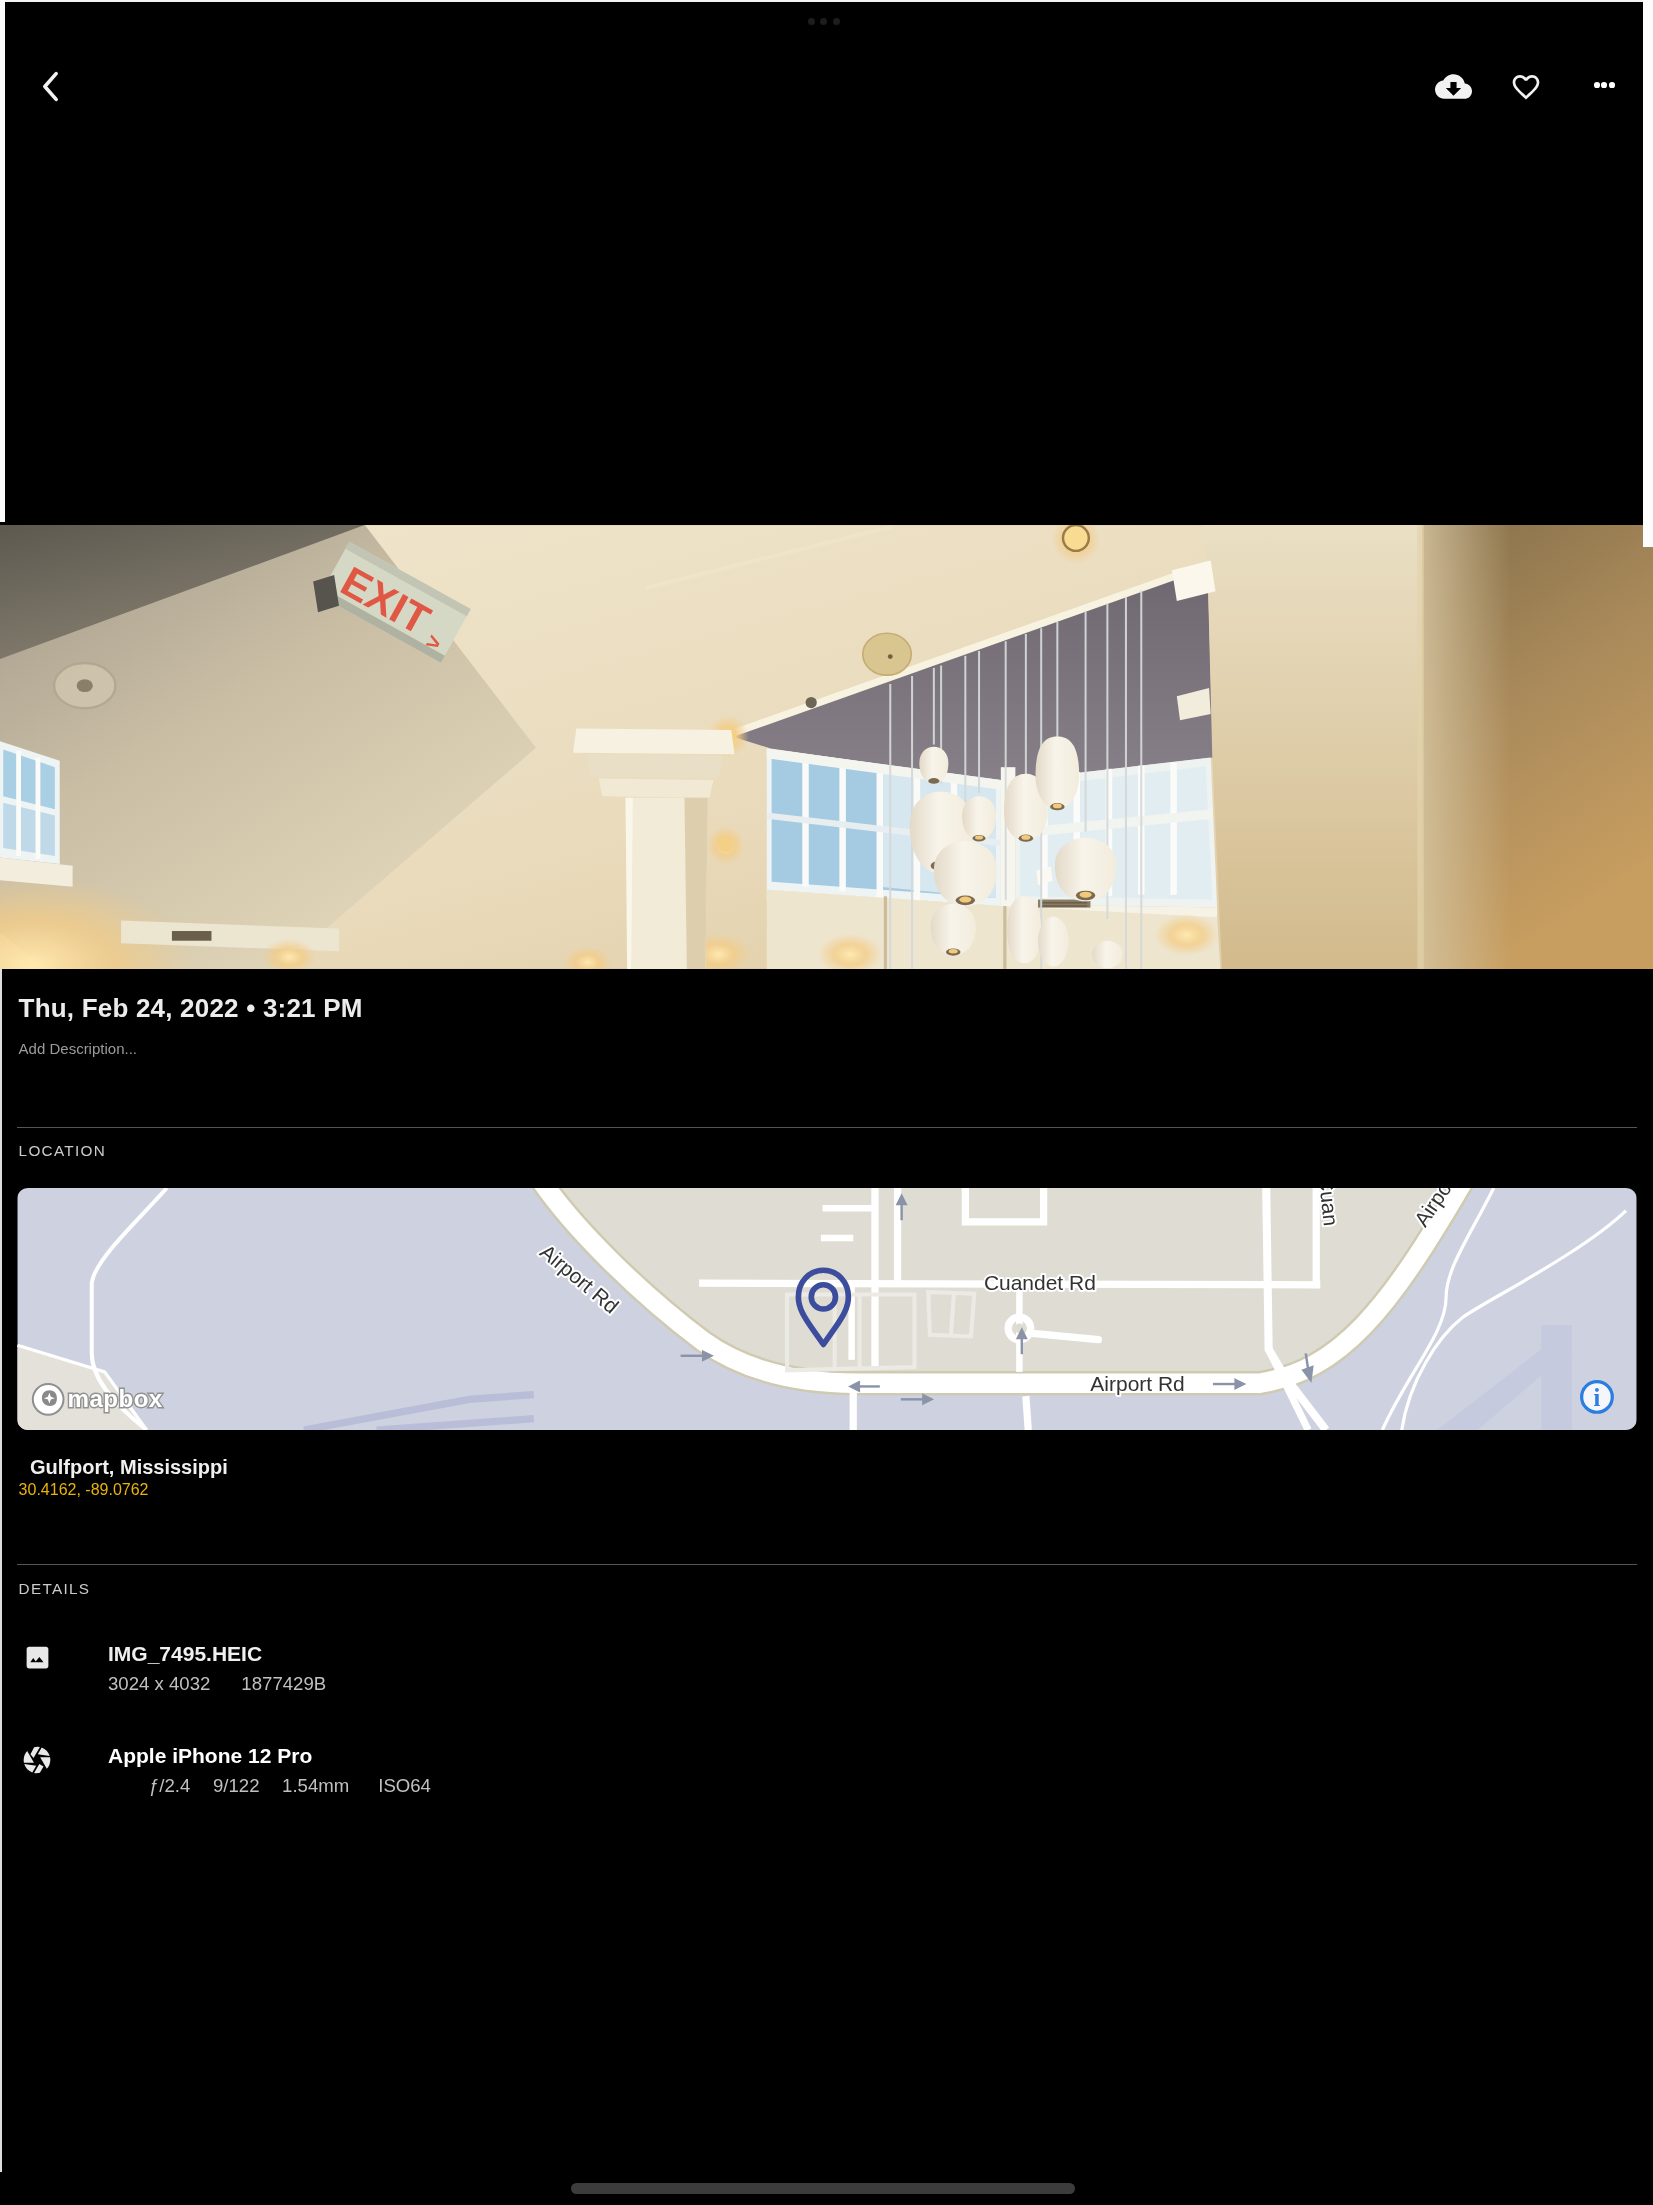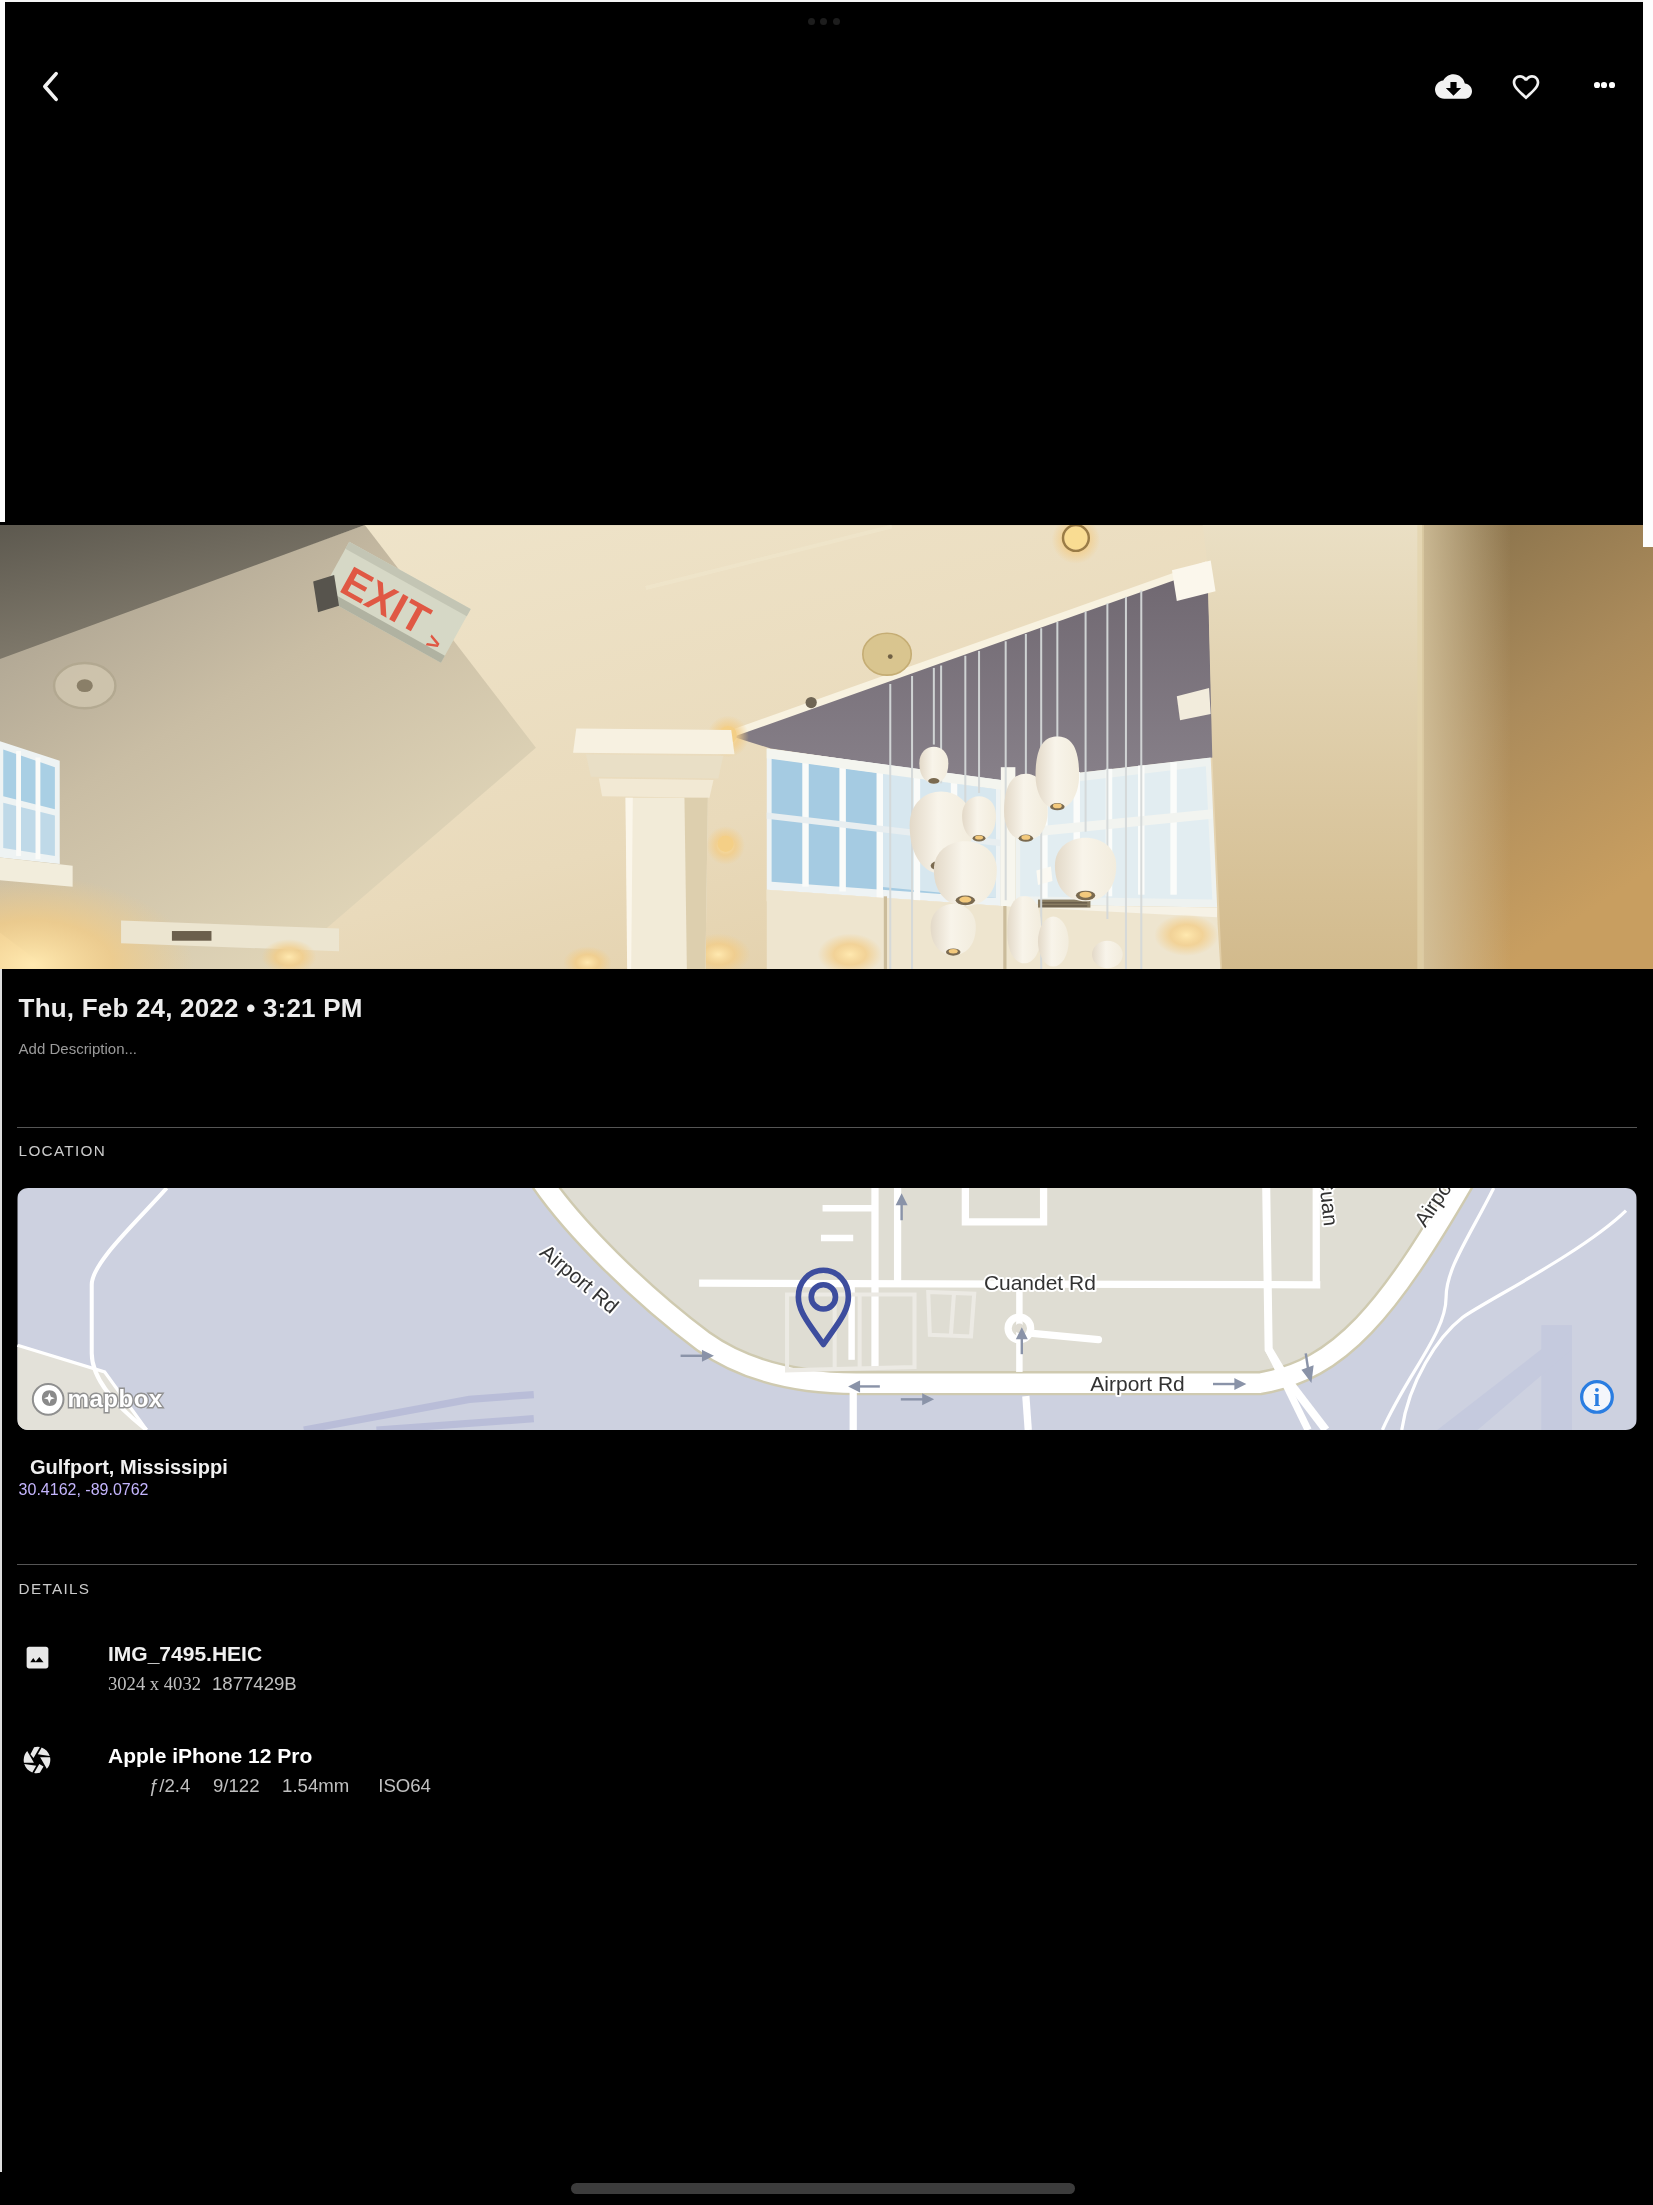--- a/index.html
+++ b/index.html
@@ -359,34 +359,34 @@
   <text x="62" y="272" font-family="Liberation Sans, sans-serif" font-size="30" font-weight="bold" fill="#ffffff" stroke="#919191" stroke-width="3.5" paint-order="stroke" letter-spacing="0.5">mapbox</text>
 
   <g>
     <circle cx="1958" cy="259" r="19" fill="#f4f6fb" stroke="#2a7de1" stroke-width="4"></circle>
     <text x="1958" y="270" font-family="Liberation Serif, serif" font-size="30" font-weight="bold" fill="#2a7de1" text-anchor="middle">i</text>
   </g>
 </svg>
 
 <div class="abs" style="left:30px;top:1456px;font-size:20px;font-weight:bold;color:#f0f0f0;">Gulfport, Mississippi</div>
 
-<div class="abs" style="left:18.6px;top:1481px;font-size:16px;color:#c4b5fd;">30.4162, -89.0762</div>
+<div class="abs" style="left:18.6px;top:1481px;font-size:16px;color:#eab308;">30.4162, -89.0762</div>
 
 <div class="abs" style="left:17px;top:1564px;width:1620px;height:0.8px;background:#555;"></div>
 
 <div class="abs" style="left:18.6px;top:1580px;font-size:15.3px;color:#cbcbcb;letter-spacing:1.3px;">DETAILS</div>
 
 <svg class="abs" style="left:23.4px;top:1643px;" width="29" height="29" viewBox="0 0 24 24">
   <path fill="#e8e8e8" d="M21 19V5c0-1.1-.9-2-2-2H5c-1.1 0-2 .9-2 2v14c0 1.1.9 2 2 2h14c1.1 0 2-.9 2-2z"></path>
   <path fill="#000" d="M8.5 12.5l2.03 2.71L13.5 11.5l3.5 4.5H6l2.5-3.5z"></path>
 </svg>
 
 <div class="abs" style="left:108px;top:1642px;font-size:21px;font-weight:bold;color:#f0f0f0;">IMG_7495.HEIC</div>
 
-<div class="abs" style="left:108px;top:1673px;font-size:18.6px;color:#c0c0c0;"><span style="margin-right:11px;font-family:Liberation Serif, serif;">3024 x 4032</span><span>1877429B</span></div>
+<div class="abs" style="left:108px;top:1673px;font-size:18.6px;color:#c0c0c0;"><span style="margin-right:31px;">3024 x 4032</span><span>1877429B</span></div>
 
 <svg class="abs" style="left:21px;top:1744px;" width="32" height="32" viewBox="0 0 24 24">
   <path fill="#e8e8e8" d="M9.4 10.5l4.77-8.26a9.96 9.96 0 0 0-4.34.19L7.11 7.6 9.4 10.5zM21.54 9c-.92-2.92-3.15-5.26-6-6.34L12.6 7.76 21.54 9zm.26 1h-7.49l.29.37 4.76 8.25A9.91 9.91 0 0 0 22 12c0-.69-.07-1.35-.2-2zM8.54 12l-3.9-6.75A9.958 9.958 0 0 0 2 12c0 .69.07 1.35.2 2h7.49l-1.15-2zm-6.08 3c.92 2.92 3.15 5.26 6 6.34L11.4 16.24 2.46 15zm11.27 0l-3.9 6.76a9.96 9.96 0 0 0 4.34-.19l2.72-4.71L13.73 15z"></path>
 </svg>
 
 <div class="abs" style="left:108px;top:1744px;font-size:21px;font-weight:bold;color:#ffffff;">Apple iPhone 12 Pro</div>
 
 <div class="abs" style="left:108px;top:1775px;font-size:18.6px;color:#c0c0c0;"><span style="margin-right:22.6px;margin-left:41px;">ƒ/2.4</span><span style="margin-right:22.6px;">9/122</span><span style="margin-right:29px;">1.54mm</span><span>ISO64</span></div>
 
 <div class="abs" style="left:571px;top:2183px;width:504px;height:10.5px;border-radius:5.7px;background:#3c3c3c;"></div>

